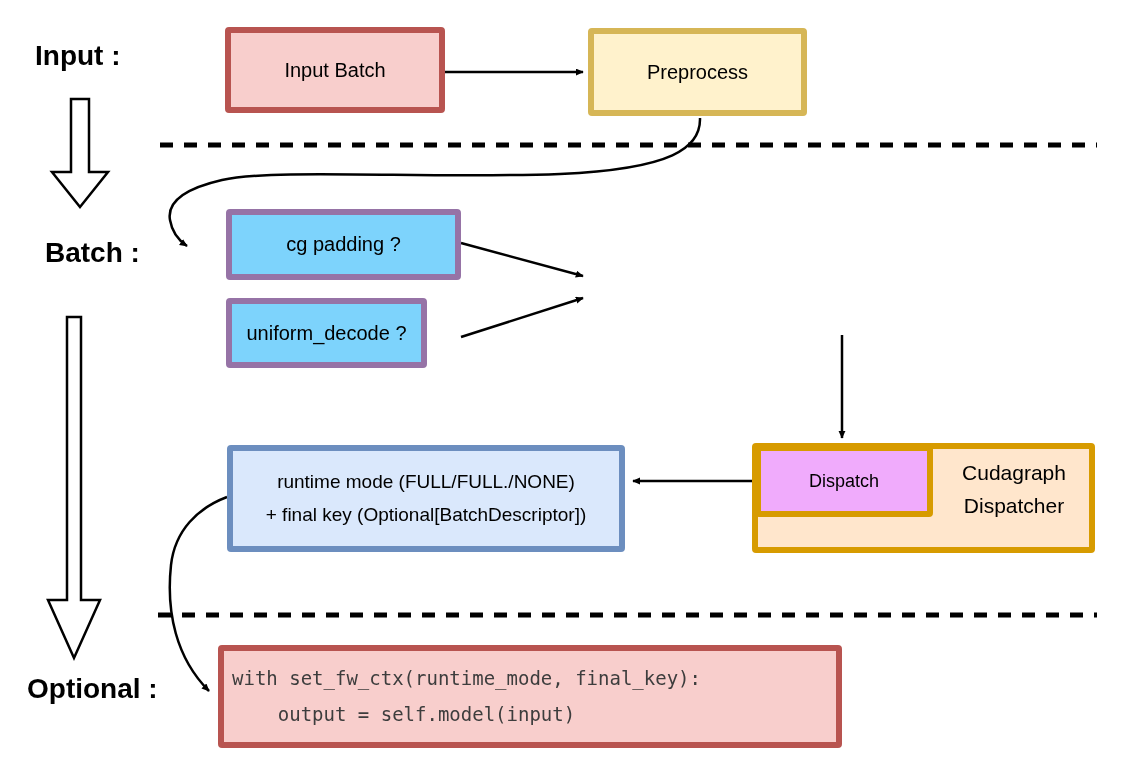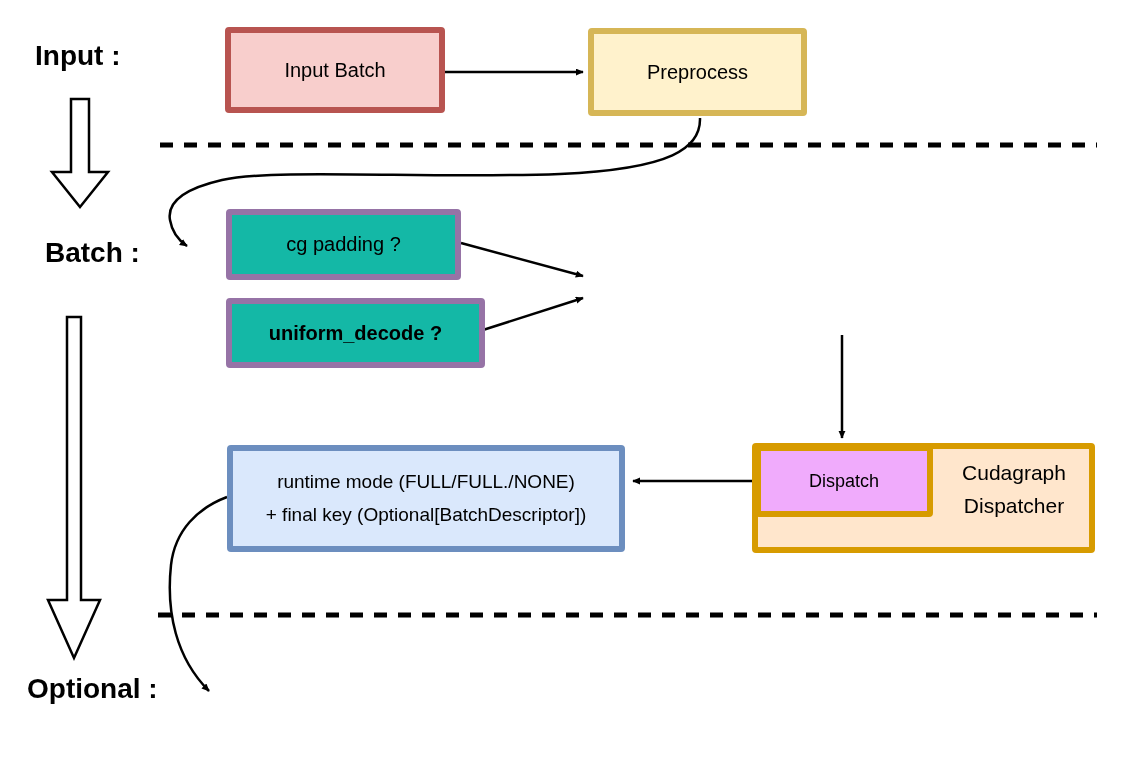--- a/index.html
+++ b/index.html
@@ -27,21 +27,21 @@
     align-items:center;
     justify-content:center;
     text-align:center;
     font-size:20px;
     color:#000;
     line-height:1.45;
     box-sizing:border-box;
   }
   .node.red   {background:#f8cecc;border-color:#b85450;}
   .node.yellow{background:#fff2cc;border-color:#d6b656;}
-  .node.purple{background:#14b8a6;border-color:#9673a6;}
+  .node.purple{background:#7dd3fc;border-color:#9673a6;}
   .node.green {background:#d5e8d4;border-color:#82b366;}
   .node.blue  {background:#dae8fc;border-color:#6c8ebf;font-size:19px;line-height:1.7;}
   .node.orange-light{background:#ffe6cc;border-color:#d79b00;}
   .node.orange-mid  {background:#f0abfc;border-color:#d79b00;}
   .node.code{
     font-family:"DejaVu Sans Mono","Liberation Mono",monospace;
     font-size:19px;
     color:#3d3d3d;
     align-items:flex-start;
     justify-content:center;
@@ -99,33 +99,37 @@
   </div>
 
   <div class="node yellow" style="left:588px;top:28px;width:219px;height:88px;">
     <span>Preprocess</span>
   </div>
 
   <div class="node purple" style="left:226px;top:209px;width:235px;height:71px;">
     <span>cg padding ?</span>
   </div>
 
-  <div class="node purple" style="left:226px;top:298px;width:259px;height:70px;font-weight:bold;">
+  <div class="node purple" style="left:226px;top:298px;width:201px;height:70px;">
     <span>uniform_decode ?</span>
   </div>
 
 
   <div class="node orange-light" style="left:752px;top:443px;width:343px;height:110px;"></div>
   <div class="dispatcher-label" style="left:933px;top:443px;width:162px;height:94px;">
     <span>Cudagraph</span>
     <span>Dispatcher</span>
   </div>
   <div class="node orange-mid" style="left:755px;top:445px;width:178px;height:72px;font-size:18px;">
     <span>Dispatch</span>
   </div>
 
   <div class="node blue" style="left:227px;top:445px;width:398px;height:107px;">
     <span>runtime mode (FULL/FULL./NONE)</span>
     <span>+ final key (Optional[BatchDescriptor])</span>
   </div>
 
+  <div class="node red code" style="left:218px;top:645px;width:624px;height:103px;">
+    <span class="code-line">with set_fw_ctx(runtime_mode, final_key):</span>
+    <span class="code-line">    output = self.model(input)</span>
+  </div>
 
 </div>
 
 </body></html>

